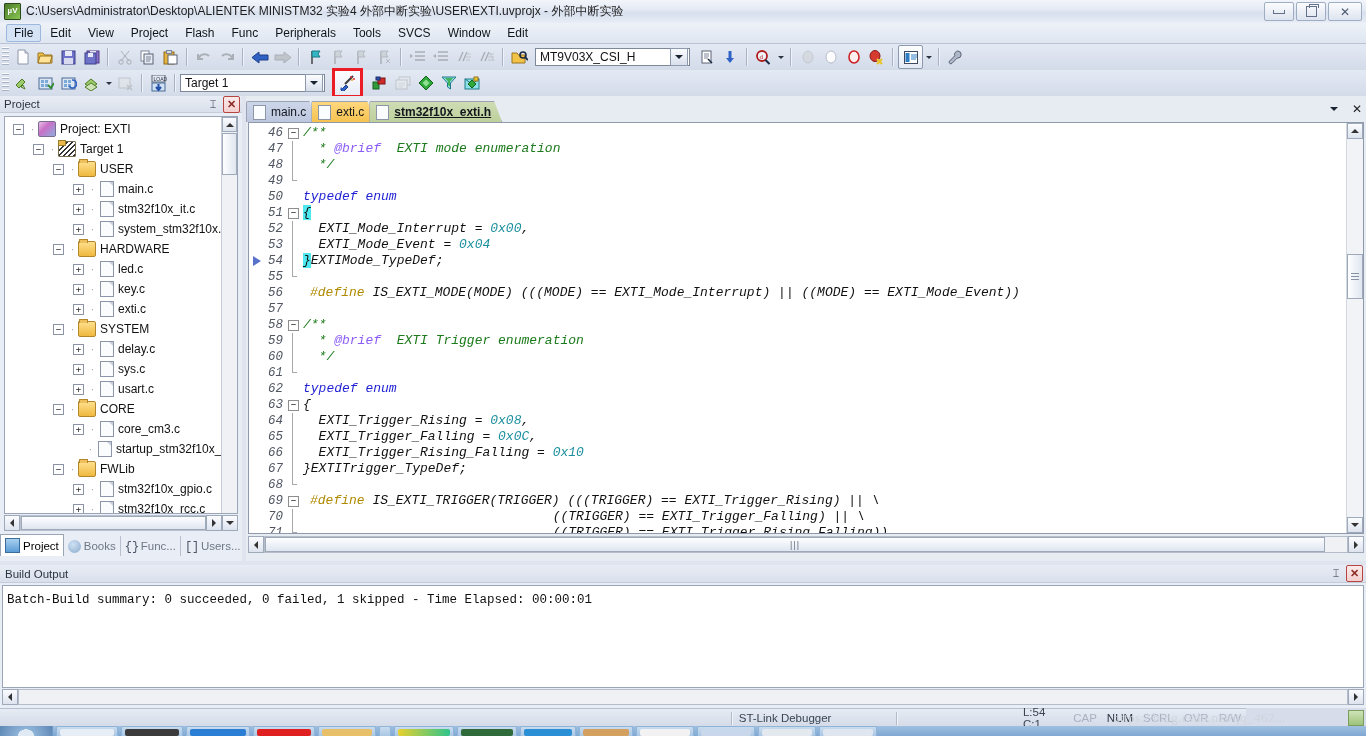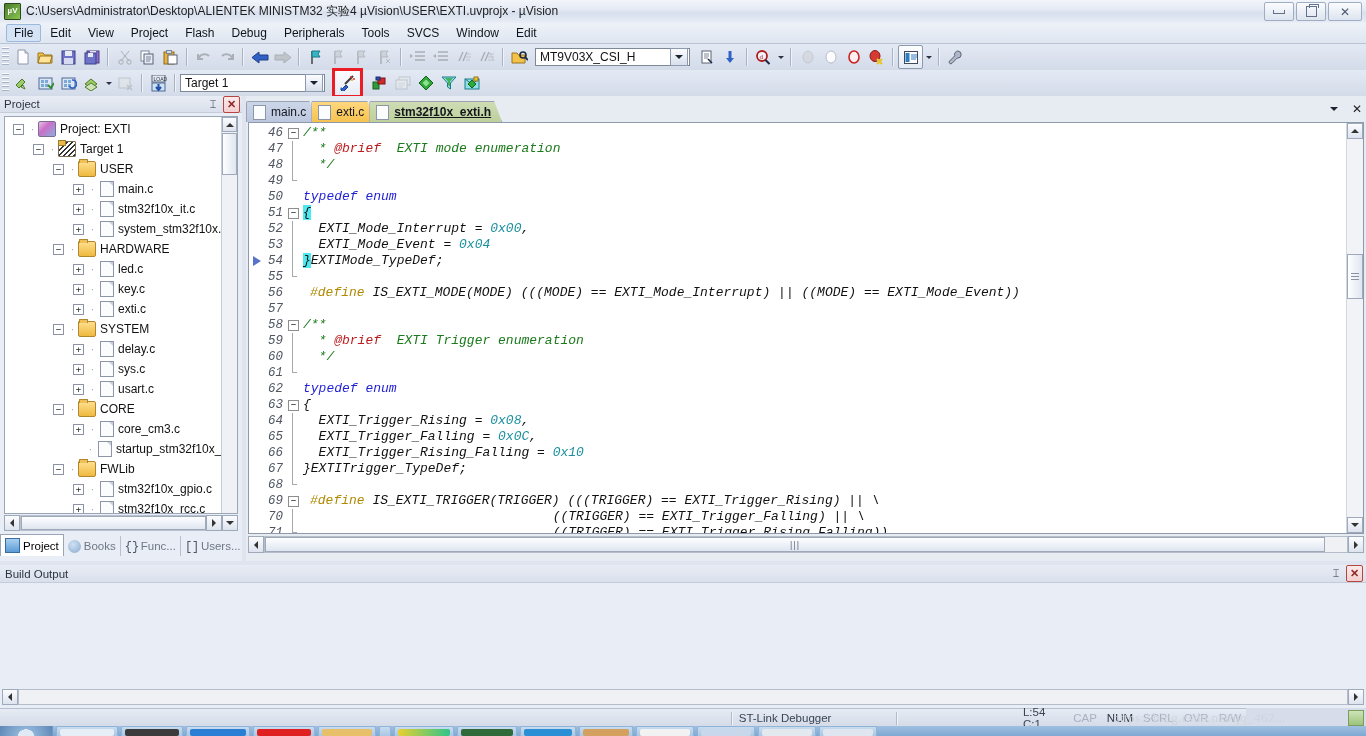--- a/index.html
+++ b/index.html
@@ -257,21 +257,21 @@
     border:1px solid #8e8e8e;background:#fff;
     font-size:9px;line-height:7px;text-align:center;color:#222;
     font-family:"DejaVu Sans Mono",monospace;
   }
   .fstem{position:absolute;left:7px;top:0;width:1px;height:16px;background:#a8a8a8;}
   .fend{position:absolute;left:7px;top:0;width:1px;height:8px;background:#a8a8a8;}
   .fend:after{content:"";position:absolute;left:0;top:7px;width:5px;height:1px;background:#a8a8a8;}
   .ctext{flex:1 1 auto;padding-left:2px;color:#111;}
   .k-kw{color:#1f1fd4;}
   .k-cm{color:#1b7a1b;}
-  .k-br{color:#b91c1c;}
+  .k-br{color:#8b5cf6;}
   .k-pp{color:#b08a00;margin-left:7px;}
   .k-num{color:#1a8f9e;}
   .k-hl{background:#4de8f0;}
   .marker{
     position:absolute;left:2px;width:12px;height:16px;
     display:flex;align-items:center;justify-content:center;
   }
   .mk-tri{width:0;height:0;border-top:5px solid transparent;border-bottom:5px solid transparent;border-left:8px solid #3b5bbf;opacity:.85;}
   .code-vsb{
     position:absolute;right:0;top:0;width:16px;height:100%;
@@ -353,41 +353,41 @@
   }
   .tb-pip{height:7px;margin:2px 3px 0 3px;border-radius:2px;}
 </style>
 </head>
 <body>
 
 <div id="app">
 
   <div class="titlebar">
     <div class="title-ico">µV</div>
-    <div class="title-text">C:\Users\Administrator\Desktop\ALIENTEK MINISTM32 实验4 µVision\USER\EXTI.uvprojx - µVision</div>
+    <div class="title-text">C:\Users\Administrator\Desktop\ALIENTEK MINISTM32 实验4 外部中断实验\USER\EXTI.uvprojx - 外部中断实验</div>
     <div class="winbtns">
       <div class="winbtn">
           <span class="glyph-min"></span>
         </div>
       <div class="winbtn">
           <span class="glyph-max"></span>
         </div>
       <div class="winbtn close">
           <span class="glyph-x">✕</span>
         </div>
     </div>
   </div>
 
   <div class="menubar">
     <div class="menu-item sel">File</div>
     <div class="menu-item">Edit</div>
     <div class="menu-item">View</div>
     <div class="menu-item">Project</div>
     <div class="menu-item">Flash</div>
-    <div class="menu-item">Debug</div>
+    <div class="menu-item">Func</div>
     <div class="menu-item">Peripherals</div>
     <div class="menu-item">Tools</div>
     <div class="menu-item">SVCS</div>
     <div class="menu-item">Window</div>
     <div class="menu-item">Edit</div>
   </div>
 
   <div class="tbrow tb1">
     <div class="grip"></div>
 
@@ -946,20 +946,23 @@
     </div>
   </div>
 
   <div class="hsplit"></div>
 
   <div class="build">
     <div class="build-cap">
       <div class="btitle">Build Output</div>
       <div class="pinbtn">⌶</div>
       <div class="xbtn">✕</div>
+    </div>
+    <div class="build-body">
+      <div class="build-line">Batch-Build summary: 0 succeeded, 0 failed, 1 skipped - Time Elapsed: 00:00:01</div>
     </div>
     <div class="build-hsb">
       <div class="hsb-arrowbox sb-arrow" style="width:16px;height:16px;">
           <span class="ar-lf"></span>
         </div>
       <div class="bhsb-track"></div>
       <div class="sb-arrow" style="width:16px;height:16px;">
           <span class="ar-rt"></span>
         </div>
     </div>

